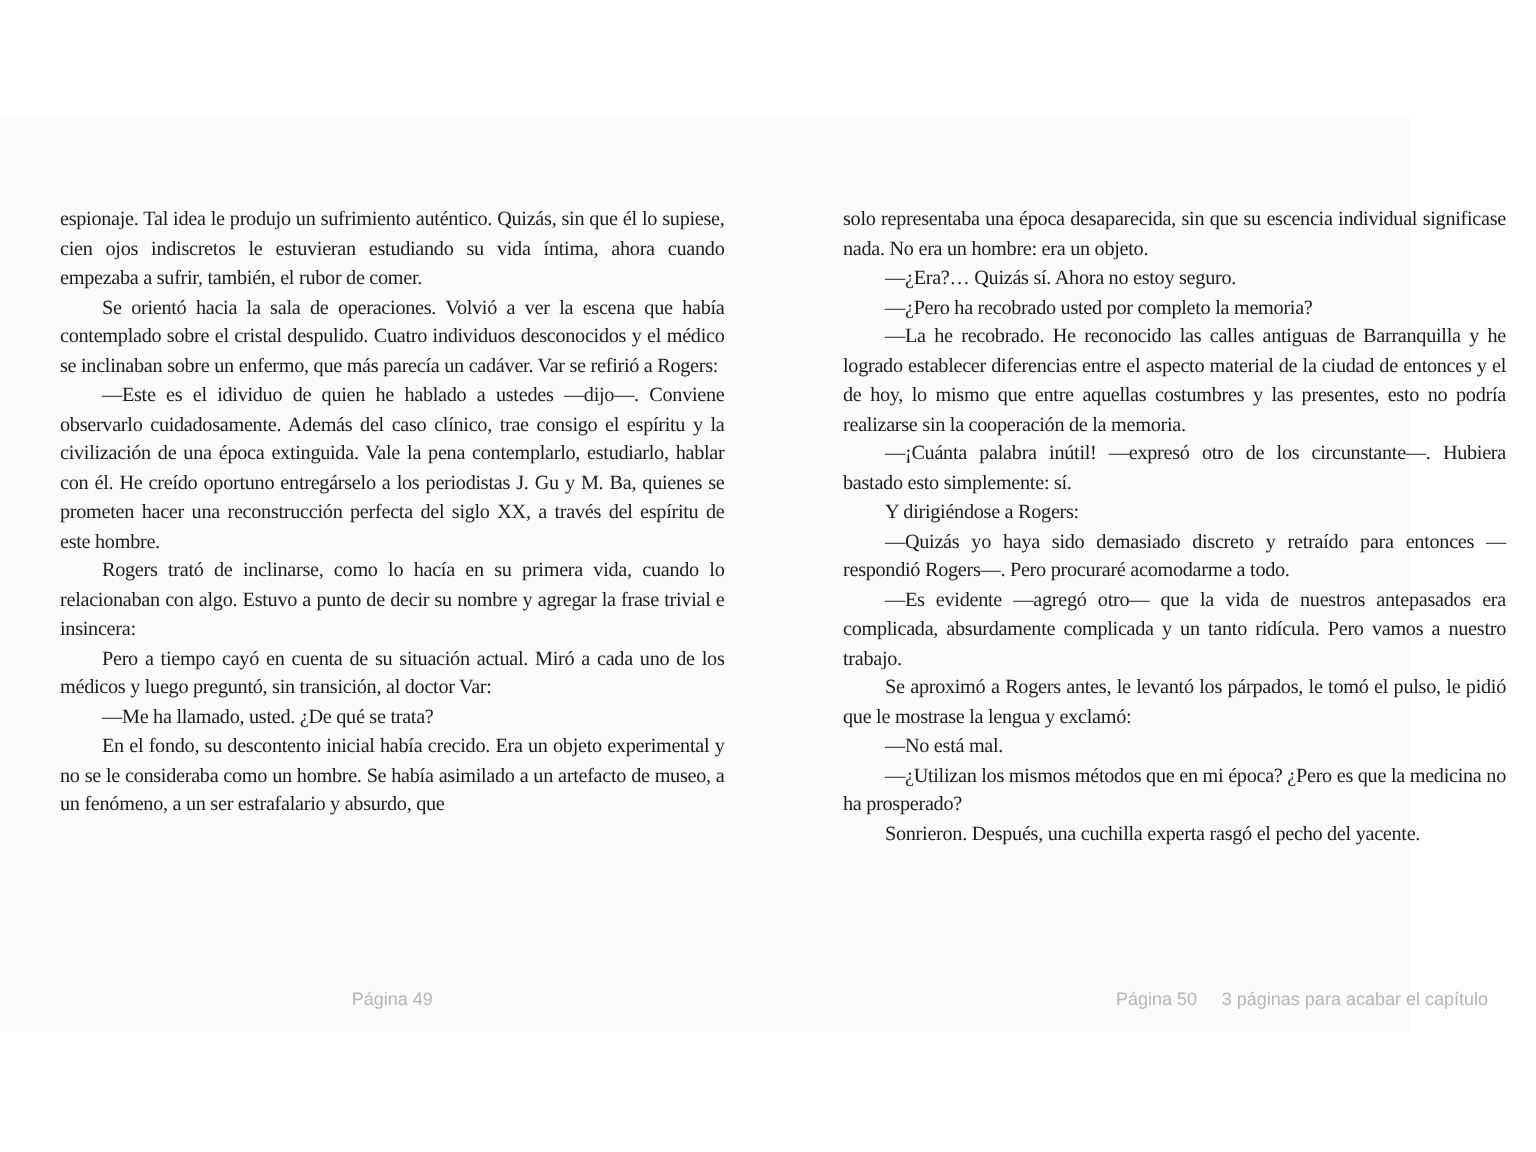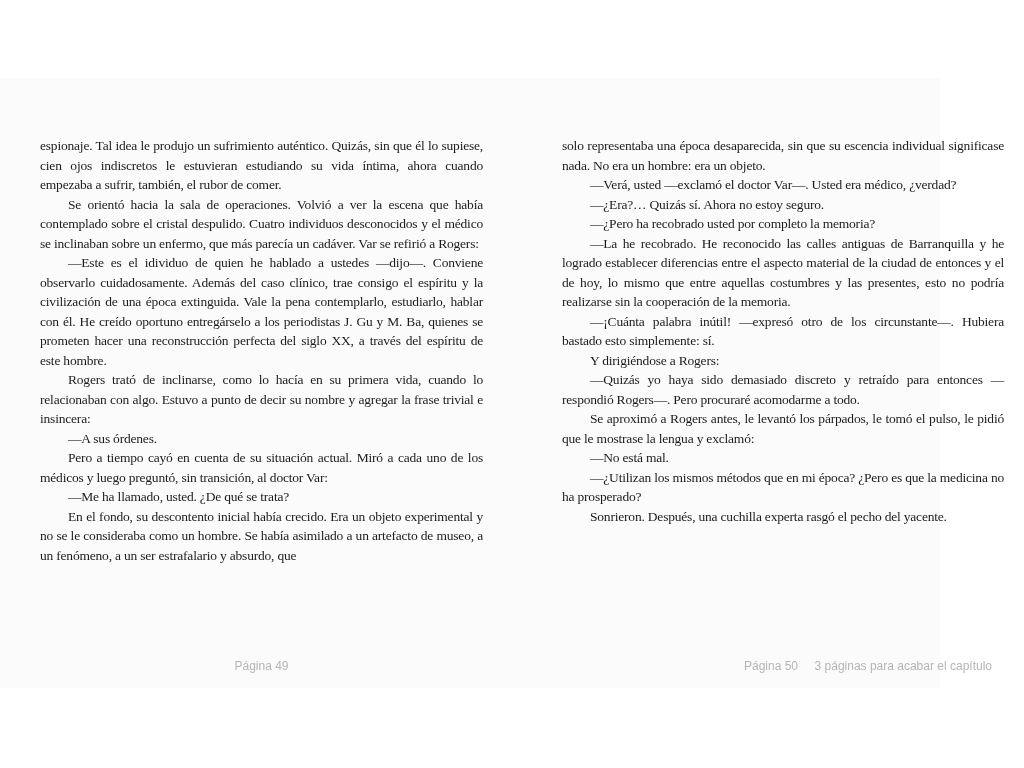--- a/index.html
+++ b/index.html
@@ -68,35 +68,34 @@
 </head>
 <body>
 
 <div class="reader-band">
 
   <div class="page page-left">
     <p>espionaje. Tal idea le produjo un sufrimiento auténtico. Quizás, sin que él lo supiese, cien ojos indiscretos le estuvieran estudiando su vida íntima, ahora cuando empezaba a sufrir, también, el rubor de comer.</p>
     <p class="indent">Se orientó hacia la sala de operaciones. Volvió a ver la escena que había contemplado sobre el cristal despulido. Cuatro individuos desconocidos y el médico se inclinaban sobre un enfermo, que más parecía un cadáver. Var se refirió a Rogers:</p>
     <p class="indent">—Este es el idividuo de quien he hablado a ustedes —dijo—. Conviene observarlo cuidadosamente. Además del caso clínico, trae consigo el espíritu y la civilización de una época extinguida. Vale la pena contemplarlo, estudiarlo, hablar con él. He creído oportuno entregárselo a los periodistas J. Gu y M. Ba, quienes se prometen hacer una reconstrucción perfecta del siglo XX, a través del espíritu de este hombre.</p>
     <p class="indent">Rogers trató de inclinarse, como lo hacía en su primera vida, cuando lo relacionaban con algo. Estuvo a punto de decir su nombre y agregar la frase trivial e insincera:</p>
-    <p class="indent">—A sus órdenes.</p>
     <p class="indent">Pero a tiempo cayó en cuenta de su situación actual. Miró a cada uno de los médicos y luego preguntó, sin transición, al doctor Var:</p>
     <p class="indent">—Me ha llamado, usted. ¿De qué se trata?</p>
     <p class="indent">En el fondo, su descontento inicial había crecido. Era un objeto experimental y no se le consideraba como un hombre. Se había asimilado a un artefacto de museo, a un fenómeno, a un ser estrafalario y absurdo, que</p>
   </div>
 
   <div class="page page-right">
     <p>solo representaba una época desaparecida, sin que su escencia individual significase nada. No era un hombre: era un objeto.</p>
-    <p class="indent">—Verá, usted —exclamó el doctor Var—. Usted era médico, ¿verdad?</p>
     <p class="indent">—¿Era?… Quizás sí. Ahora no estoy seguro.</p>
     <p class="indent">—¿Pero ha recobrado usted por completo la memoria?</p>
     <p class="indent">—La he recobrado. He reconocido las calles antiguas de Barranquilla y he logrado establecer diferencias entre el aspecto material de la ciudad de entonces y el de hoy, lo mismo que entre aquellas costumbres y las presentes, esto no podría realizarse sin la cooperación de la memoria.</p>
     <p class="indent">—¡Cuánta palabra inútil! —expresó otro de los circunstante—. Hubiera bastado esto simplemente: sí.</p>
     <p class="indent">Y dirigiéndose a Rogers:</p>
     <p class="indent">—Quizás yo haya sido demasiado discreto y retraído para entonces —respondió Rogers—. Pero procuraré acomodarme a todo.</p>
+    <p class="indent">—Es evidente —agregó otro— que la vida de nuestros antepasados era complicada, absurdamente complicada y un tanto ridícula. Pero vamos a nuestro trabajo.</p>
     <p class="indent">Se aproximó a Rogers antes, le levantó los párpados, le tomó el pulso, le pidió que le mostrase la lengua y exclamó:</p>
     <p class="indent">—No está mal.</p>
     <p class="indent">—¿Utilizan los mismos métodos que en mi época? ¿Pero es que la medicina no ha prosperado?</p>
     <p class="indent">Sonrieron. Después, una cuchilla experta rasgó el pecho del yacente.</p>
   </div>
 
   <div class="footer-left">Página 49</div>
 
   <div class="footer-right">
     <span class="page-num">Página 50</span>

